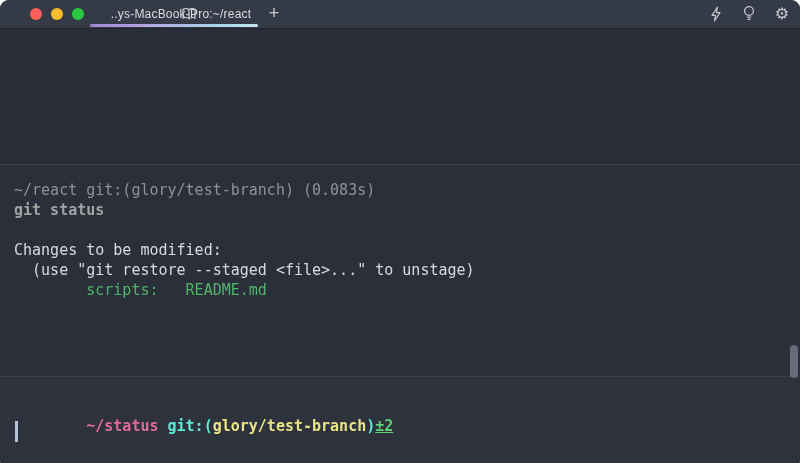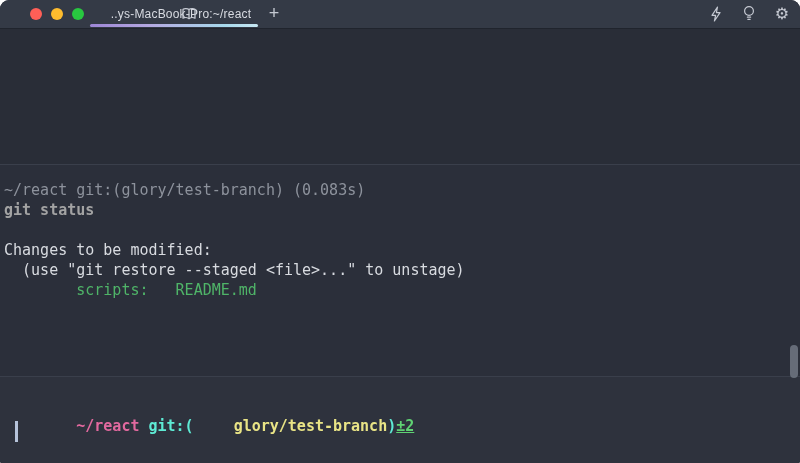--- a/index.html
+++ b/index.html
@@ -39,34 +39,34 @@
   }
   .ricon{width:16px;height:17px;display:flex;align-items:center;justify-content:center;cursor:pointer;}
   .gear-glyph{color:#c5c9d2;font-size:16px;line-height:16px;font-family:"DejaVu Sans",sans-serif;}
   
   .terminal{position:absolute;top:28px;left:0;right:0;bottom:0;background:#2b2f3a;}
   .band-top{position:absolute;top:0;left:0;right:0;height:136px;background:#292d37;}
   .band-bottom{position:absolute;top:349px;left:0;right:0;bottom:0;background:#2e323d;}
   .sep{position:absolute;left:0;right:0;height:1px;background:#3a3f4b;}
   .sep.s1{top:136px;}
   .sep.s2{top:348px;}
-  .term-block{position:absolute;left:4px;}
+  .term-block{position:absolute;left:14px;}
   .tline{
     height:20px;white-space:pre;
     font-family:"DejaVu Sans Mono","Liberation Mono",monospace;
     font-size:15px;line-height:20px;
   }
   .gray{color:#8d929c;}
   .cmd{color:#a3a3a3;font-weight:bold;}
   .fg{color:#d8dbe0;}
   .green{color:#4fb468;}
   .prompt2{top:368px;font-weight:bold;}
   .p-pink{color:#e2699f;}
   .p-green{color:#5eead4;}
-  .p-yellow{color:#e9e486;margin-left:40px;}
+  .p-yellow{color:#e9e486;}
   .p-dirty{color:#5fd273;text-decoration:underline;}
   .cursor{position:absolute;left:15px;top:393px;width:3px;height:21px;background:#b6c3da;}
   .scroll-thumb{
     position:absolute;right:2px;top:317px;width:8px;height:33px;
     border-radius:4px;background:#6d7380;opacity:.9;cursor:pointer;
   }
 </style>
 </head>
 <body>
 
@@ -120,20 +120,20 @@
       <div class="tline gray">~/react git:(glory/test-branch) (0.083s)</div>
       <div class="tline cmd">git status</div>
       <div class="tline"></div>
       <div class="tline fg">Changes to be modified:</div>
       <div class="tline fg">  (use "git restore --staged &lt;file&gt;..." to unstage)</div>
       <div class="tline green">        scripts:   README.md</div>
     </div>
 
     <div class="term-block prompt2">
       <div class="tline">
-        <span class="p-pink">~/react</span><span class="p-green"> git:(</span><span class="p-yellow">glory/test-branch</span><span class="p-green">)</span><span class="p-dirty">±2</span>
+        <span class="p-pink">~/status</span><span class="p-green"> git:(</span><span class="p-yellow">glory/test-branch</span><span class="p-green">)</span><span class="p-dirty">±2</span>
       </div>
     </div>
 
     <div class="cursor"></div>
     <div class="scroll-thumb"></div>
   </div>
 </div>
 
 </body></html>

